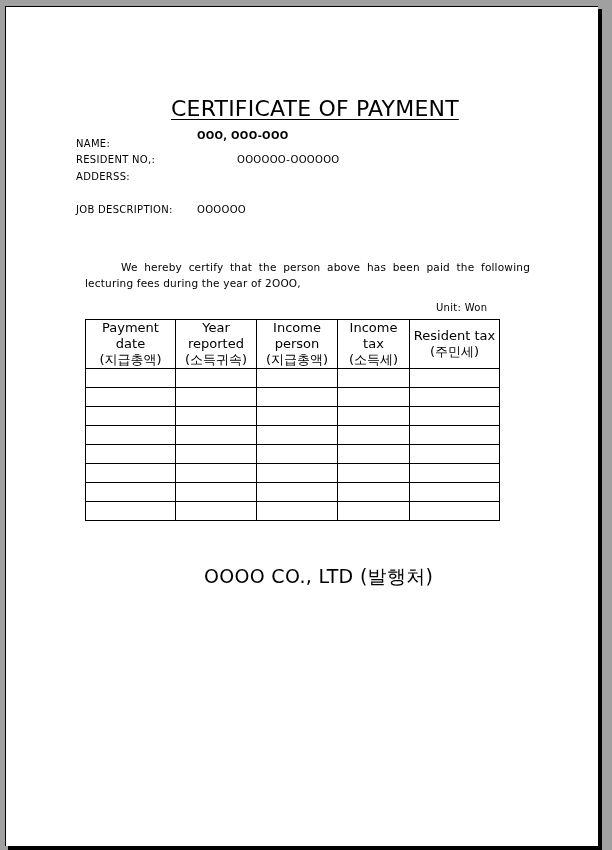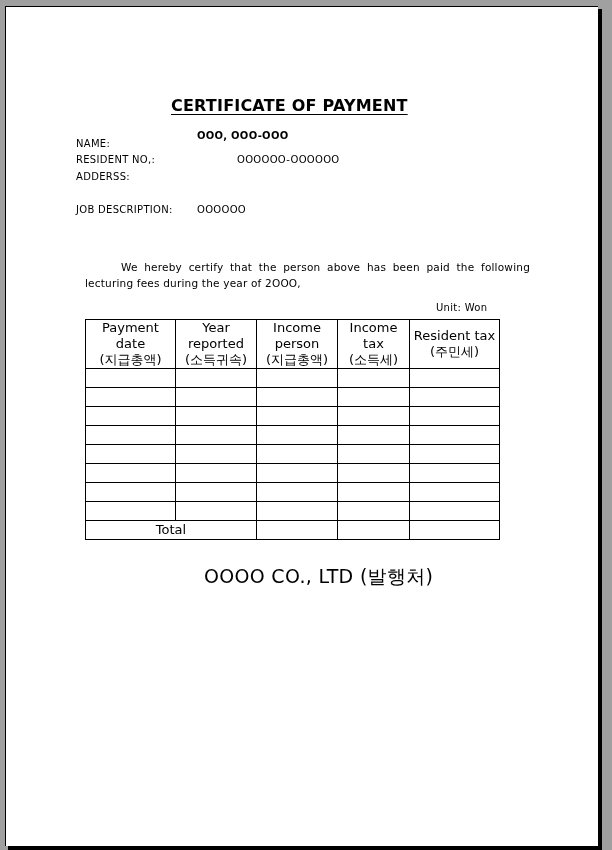--- a/index.html
+++ b/index.html
@@ -19,26 +19,25 @@
   .page {
     position: absolute; left: 5px; top: 6px;
     width: 592px; height: 839px;
     background: #fff;
     border-left: 1px solid #000;
     border-top: 1px solid #000;
   }
   .abs { position: absolute; white-space: nowrap; }
   .title {
     left: 165px; top: 89px;
-    font-size: 16px;
+    font-size: 22px;
     letter-spacing: 0.2px;
     text-decoration: underline;
     text-underline-offset: 3px;
     text-decoration-thickness: 1px;
-    font-weight: bold;
   }
   .small { font-size: 10px; letter-spacing: 0.3px; }
   .para {
     position: absolute; left: 85px; top: 252px; width: 445px;
     font-size: 10.5px; line-height: 16px;
     text-align: justify; text-align-last: left;
     letter-spacing: 0.2px;
   }
   .para .first { display: block; text-indent: 36px; text-align: justify; text-align-last: justify; }
   table.pay {
@@ -151,23 +150,17 @@
           <td></td>
           <td></td>
         </tr>
     <tr>
           <td></td>
           <td></td>
           <td></td>
           <td></td>
           <td></td>
         </tr>
-    <tr>
-      <td colspan="2">Total</td>
-      <td></td>
-          <td></td>
-          <td></td>
-    </tr>
   </tbody>
     </table>
 
   <div class="abs company" style="left:198px; top:557px;">OOOO CO., LTD (발행처)</div>
 </div>
 
 </body></html>

